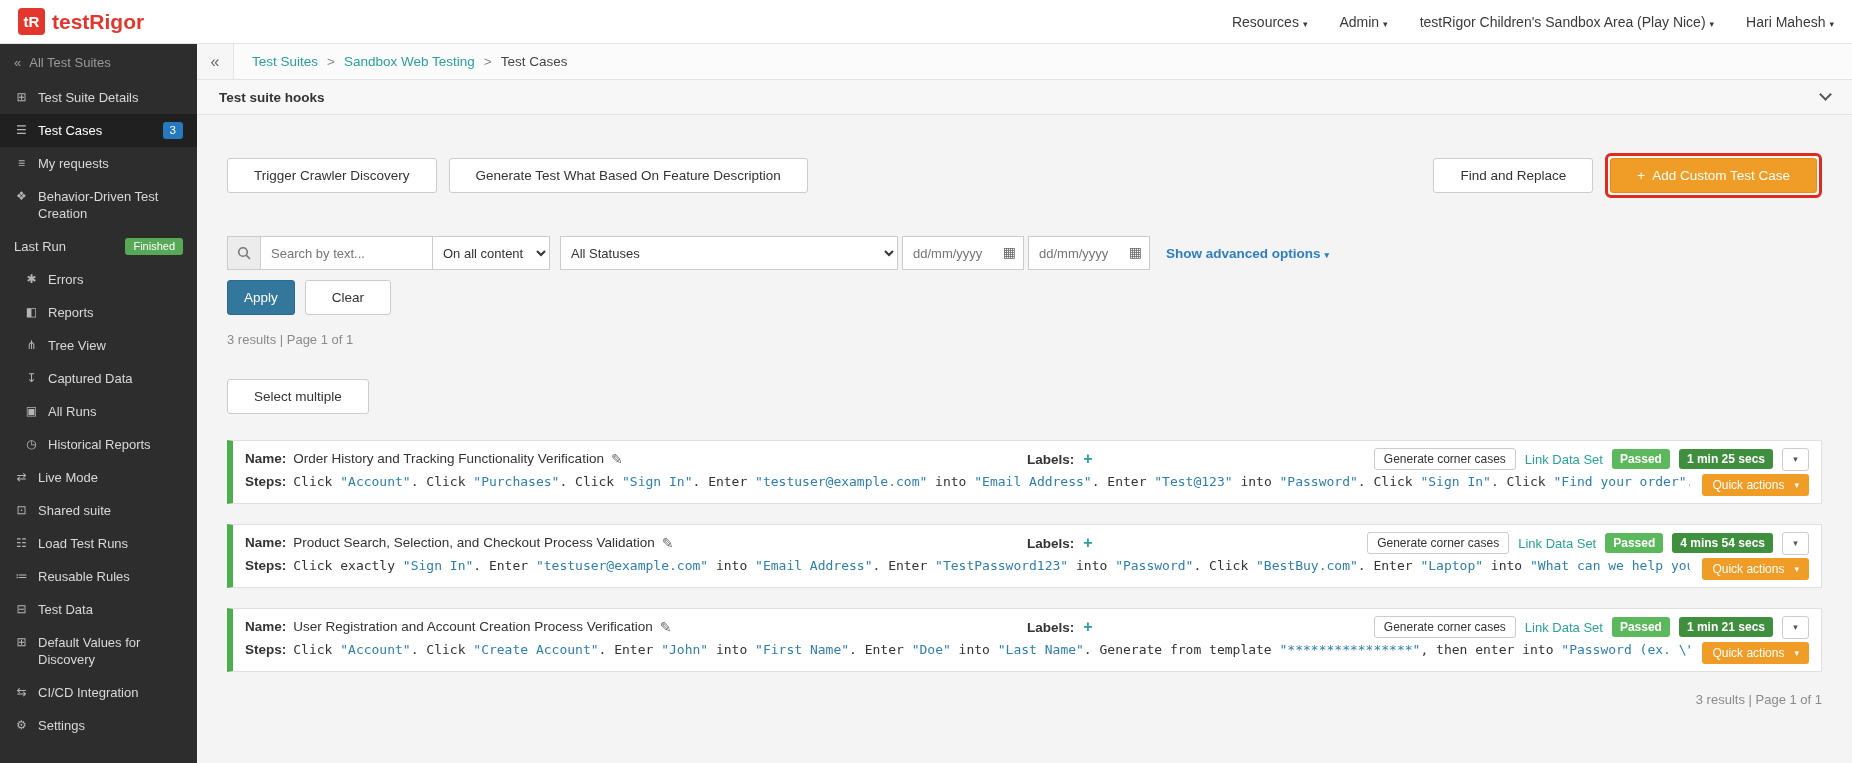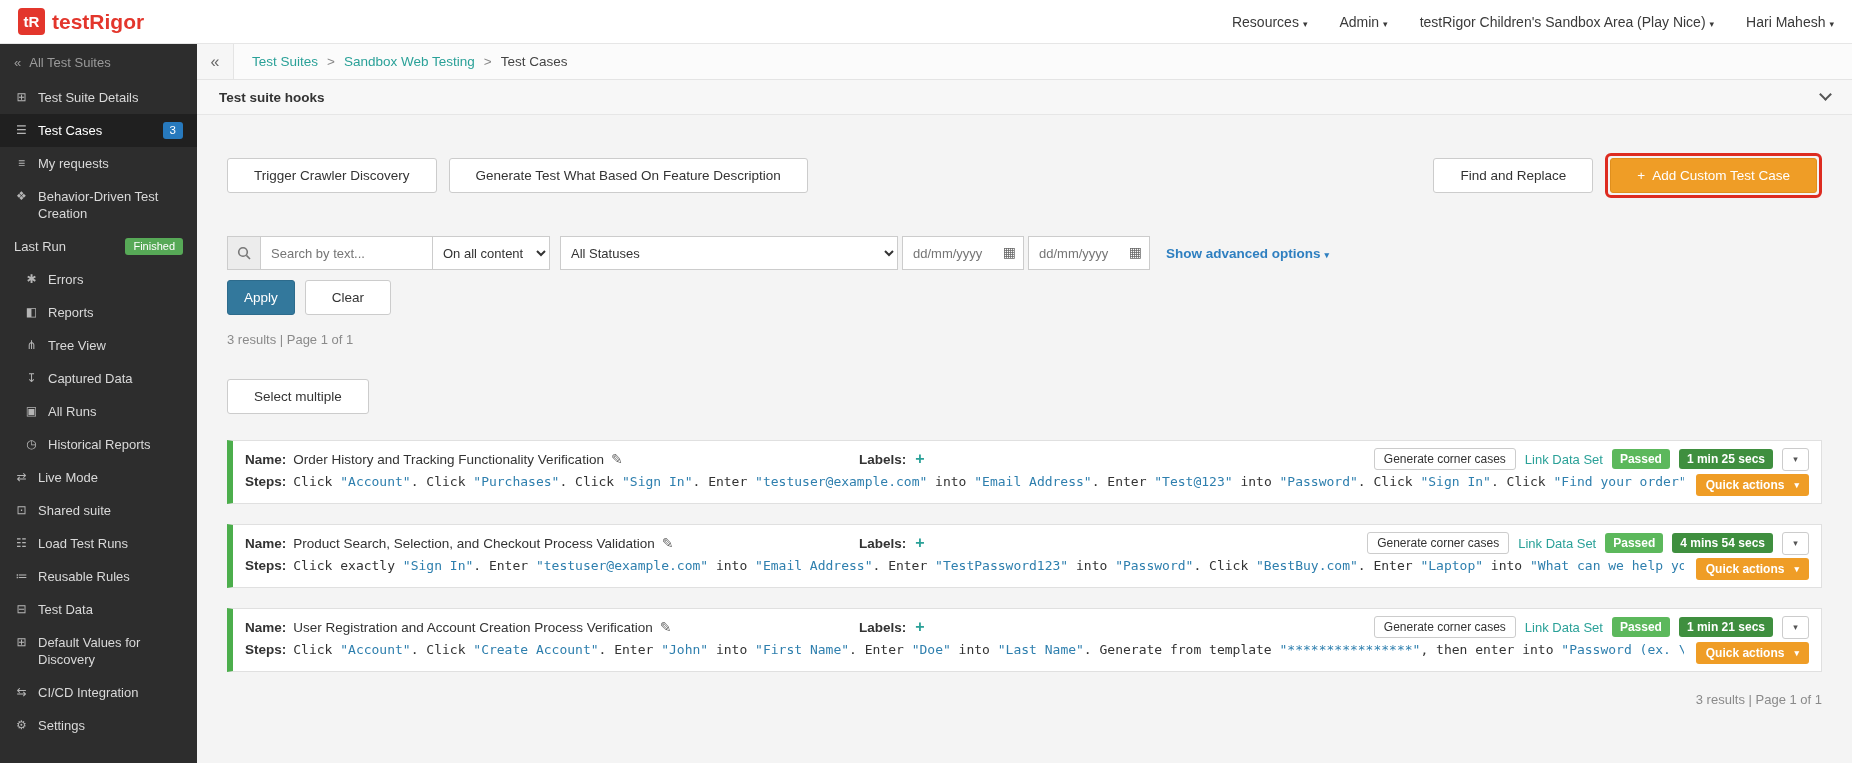--- a/index.html
+++ b/index.html
@@ -67,35 +67,35 @@
   .advanced-link{margin-left:16px;align-self:center;color:#2e7fc0;font-weight:bold;font-size:13.5px;cursor:pointer;white-space:nowrap}
 
   .apply-row{margin-top:10px;display:flex;gap:10px}
   .results-line{margin-top:17px;color:#8a8a8a;font-size:13px}
   .select-multiple-row{margin-top:32px}
 
   
   .tc-list{margin-top:26px}
   .tc-row{background:#fff;border:1px solid #e0e0e0;border-left:6px solid #4cae4c;padding:6px 12px 7px;margin-bottom:20px}
   .tc-line1{display:flex;align-items:center;font-size:13.5px;height:24px}
-  .tc-name-wrap{width:614px;display:flex;align-items:center;gap:7px;overflow:hidden;white-space:nowrap;flex-shrink:0}
+  .tc-name-wrap{width:782px;display:flex;align-items:flex-start;gap:7px;overflow:hidden;white-space:nowrap;flex-shrink:0}
   .bold{font-weight:bold}
   .edit-icon{color:#666;cursor:pointer;font-size:14px}
   .labels-wrap{display:flex;align-items:center;gap:9px}
   .plus-icon{color:#2aa198;font-weight:bold;cursor:pointer;font-size:16px}
   .tc-controls{margin-left:auto;display:flex;align-items:center;gap:9px}
   .link-teal{color:#2aa198;font-size:13px;cursor:pointer;white-space:nowrap}
   .badge{padding:3px 8px;border-radius:3px;color:#fff;font-size:12px;font-weight:bold;white-space:nowrap}
   .badge.passed{background:#5cb85c}
   .badge.time{background:#3f8f3f}
   .dd-btn{width:27px;height:23px;border:1px solid #ccc;background:#fff;border-radius:3px;display:flex;align-items:center;justify-content:center;color:#555;font-size:9px;cursor:pointer}
   .tc-line2{display:flex;align-items:flex-start;margin-top:3px;font-size:13.5px}
   .steps-text{flex:1;overflow:hidden;white-space:nowrap;font-family:"DejaVu Sans Mono",monospace;font-size:13px;color:#333;margin-left:7px}
   .steps-text .q{color:#2e7fae}
-  .quick-btn{margin-left:12px;background:#ef9d26;color:#fff;border:none;border-radius:3px;padding:4px 10px;font-size:12px;font-weight:bold;cursor:pointer;flex-shrink:0;display:inline-flex;gap:6px;align-items:center;font-family:inherit}
+  .quick-btn{margin-left:12px;background:#ef9d26;color:#fff;border:none;border-radius:3px;padding:4px 10px;font-size:12px;font-weight:normal;cursor:pointer;flex-shrink:0;display:inline-flex;gap:6px;align-items:center;font-family:inherit}
   .quick-btn .caret{color:#fff}
   .results-bottom{text-align:right;color:#8a8a8a;font-size:13px;margin-top:2px}
 </style>
 </head>
 <body>
 
 <header class="topbar">
   <div class="logo">
     <span class="logo-badge">tR</span>
     <span class="logo-text">testRigor</span>

